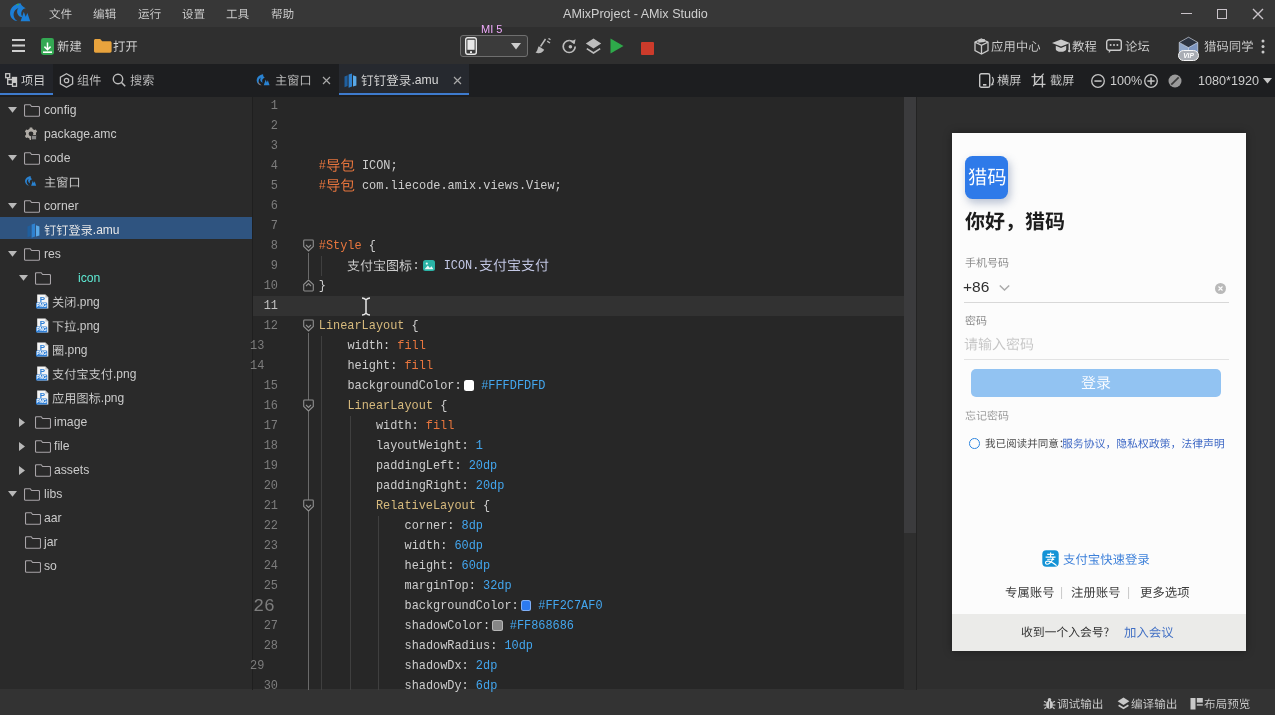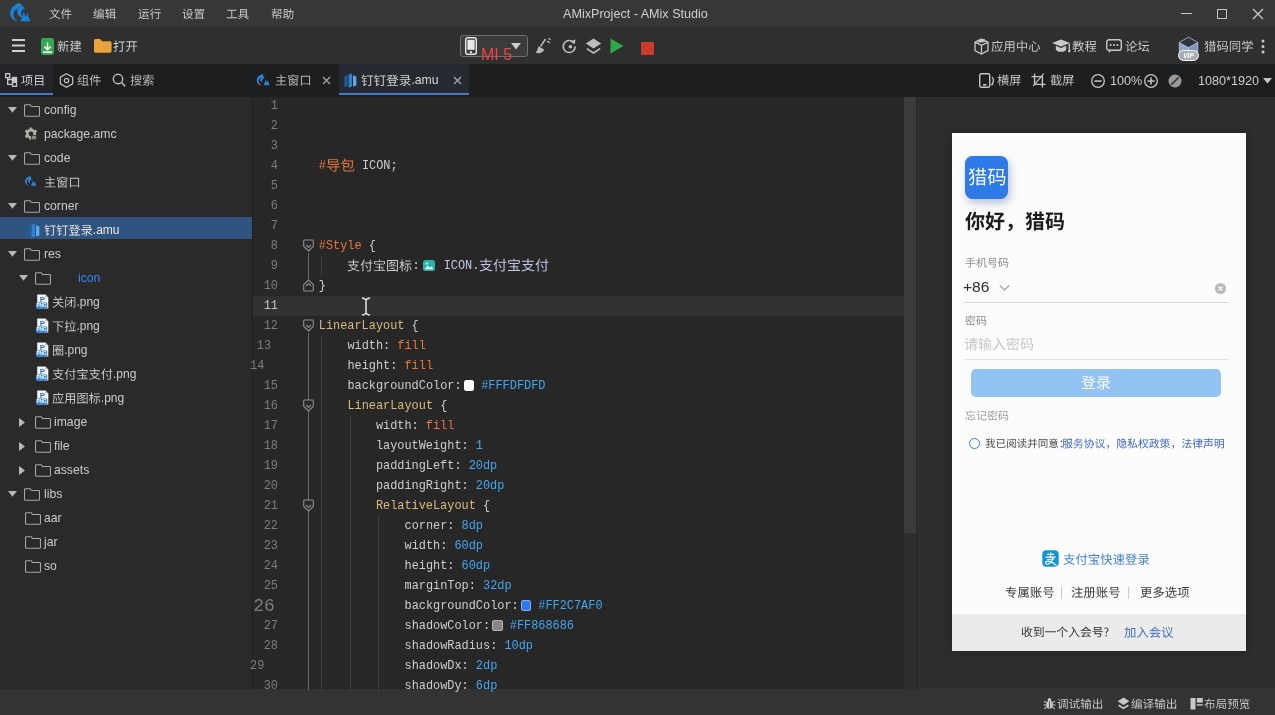--- a/index.html
+++ b/index.html
@@ -102,21 +102,21 @@
           <use href="#g5f00" transform="translate(1000 0)"></use>
         </g>
       </svg>
     </div>
 <div class="abs" style="left:460px;top:35px;width:68px;height:22px;border:1px solid #6f6f6f;border-radius:3px;background:#3b3b3b"></div>
 <svg class="abs" style="left:465px;top:37px" width="12" height="18" viewBox="0 0 12 18">
 <rect x="0.7" y="0.7" width="10.6" height="16.6" rx="2" fill="none" stroke="#e8e8e8" stroke-width="1.4"></rect>
 <rect x="2.4" y="2.8" width="7.2" height="10" fill="#e8e8e8"></rect>
 <rect x="5" y="14.2" width="2" height="1.8" fill="#e8e8e8"></rect>
     </svg>
-<div style="position:absolute;left:481px;top:46px;height:17px;line-height:17px;font-family:'Liberation Sans',sans-serif;font-size:16px;color:#ef4444;white-space:pre;">MI 5</div>
+<div style="position:absolute;left:481px;top:21px;height:17px;line-height:17px;font-family:'Liberation Sans',sans-serif;font-size:11px;color:#f0abfc;white-space:pre;">MI 5</div>
 <svg class="abs" style="left:511px;top:43px" width="10" height="7" viewBox="0 0 10 7">
       <path d="M0 0 L10 0 L5 6.5 Z" fill="#cdcdcd"></path>
     </svg>
 <svg class="abs" style="left:535px;top:38px" width="16" height="17" viewBox="0 0 16 17">
 <g stroke="#b9b9b9" stroke-width="1.5" fill="none">
 <path d="M10.5 1 L5.5 8.5"></path>
         <path d="M3.8 8.2 L9.2 11.8 C9.2 11.8 7.5 15.5 3.2 15.2 C1.2 15 0.6 14.2 0.6 14.2 C2.8 13.4 2.2 10.4 3.8 8.2 Z" fill="#b9b9b9" stroke="none"></path>
 <path d="M12.2 3.1 L15 5" stroke-width="1.3"></path>
         <path d="M13.5 0.4 L15.5 1.8" stroke-width="1.3"></path>
       </g>
@@ -402,21 +402,21 @@
 <svg class="abs" style="left:24px;top:247.5px" width="16" height="13" viewBox="0 0 16 13">
       <path d="M1.5 0.7 L6.2 0.7 L7.6 2.5 L14.5 2.5 C15.1 2.5 15.5 2.9 15.5 3.5 L15.5 11.3 C15.5 11.9 15.1 12.3 14.5 12.3 L1.5 12.3 C0.9 12.3 0.5 11.9 0.5 11.3 L0.5 1.7 C0.5 1.1 0.9 0.7 1.5 0.7 Z" fill="none" stroke="#a8a4a8" stroke-width="1.1"></path>
     </svg>
 <div style="position:absolute;left:44px;top:246.0px;height:16px;line-height:16px;font-family:'Liberation Sans',sans-serif;font-size:12.2px;color:#cbcbcb;white-space:pre;">res</div>
 <svg class="abs" style="left:19px;top:275px" width="9" height="6" viewBox="0 0 9 6">
       <path d="M0 0 L9 0 L4.5 5.7 Z" fill="#b8b8b8"></path>
     </svg>
 <svg class="abs" style="left:35px;top:271.5px" width="16" height="13" viewBox="0 0 16 13">
       <path d="M1.5 0.7 L6.2 0.7 L7.6 2.5 L14.5 2.5 C15.1 2.5 15.5 2.9 15.5 3.5 L15.5 11.3 C15.5 11.9 15.1 12.3 14.5 12.3 L1.5 12.3 C0.9 12.3 0.5 11.9 0.5 11.3 L0.5 1.7 C0.5 1.1 0.9 0.7 1.5 0.7 Z" fill="none" stroke="#a8a4a8" stroke-width="1.1"></path>
     </svg>
-<div style="position:absolute;left:54px;top:270.0px;height:16px;line-height:16px;font-family:'Liberation Sans',sans-serif;font-size:12.2px;color:#3b82f6;white-space:pre;padding-left:24px;">icon</div>
+<div style="position:absolute;left:54px;top:270.0px;height:16px;line-height:16px;font-family:'Liberation Sans',sans-serif;font-size:12.2px;color:#5eead4;white-space:pre;padding-left:24px;">icon</div>
 <svg class="abs" style="left:36px;top:294px" width="13" height="16" viewBox="0 0 13 16">
       <path d="M1.2 0.5 L9.4 0.5 L12.3 3.4 L12.3 14.6 L1.2 14.6 Z" fill="#f4f4f4"></path>
       <path d="M9.4 0.5 L12.3 3.4 L9.4 3.4 Z" fill="#c2c2c2"></path>
       <text x="6.3" y="7.6" font-family="Liberation Sans" font-size="8px" font-weight="bold" fill="#2f7fd6" text-anchor="middle">P</text>
       <rect x="0" y="8.6" width="11.2" height="6" rx="1.2" fill="#2f7fd6"></rect>
       <text x="5.6" y="13.3" font-family="Liberation Sans" font-size="4.8px" font-weight="bold" fill="#fff" text-anchor="middle">PNG</text>
     </svg>
 <div class="abs" style="left:52px;top:295.9px;display:flex;align-items:flex-end">
       <svg width="24.4" height="12.2" viewBox="0 0 2000 1000" style="display:block;overflow:visible;" fill="#cbcbcb">
         <g transform="translate(0 880) scale(1 -1)">
@@ -546,21 +546,21 @@
 <div class="abs" style="left:250px;top:138px;width:28px;text-align:right;font-family:'Liberation Mono',monospace;font-size:11.9px;color:#7d7d7d;line-height:16px">3</div>
 <div class="abs" style="left:250px;top:158px;width:28px;text-align:right;font-family:'Liberation Mono',monospace;font-size:11.9px;color:#7d7d7d;line-height:16px">4</div>
 <div class="abs" style="left:250px;top:178px;width:28px;text-align:right;font-family:'Liberation Mono',monospace;font-size:11.9px;color:#7d7d7d;line-height:16px">5</div>
 <div class="abs" style="left:250px;top:198px;width:28px;text-align:right;font-family:'Liberation Mono',monospace;font-size:11.9px;color:#7d7d7d;line-height:16px">6</div>
 <div class="abs" style="left:250px;top:218px;width:28px;text-align:right;font-family:'Liberation Mono',monospace;font-size:11.9px;color:#7d7d7d;line-height:16px">7</div>
 <div class="abs" style="left:250px;top:238px;width:28px;text-align:right;font-family:'Liberation Mono',monospace;font-size:11.9px;color:#7d7d7d;line-height:16px">8</div>
 <div class="abs" style="left:250px;top:258px;width:28px;text-align:right;font-family:'Liberation Mono',monospace;font-size:11.9px;color:#7d7d7d;line-height:16px">9</div>
 <div class="abs" style="left:250px;top:278px;width:28px;text-align:right;font-family:'Liberation Mono',monospace;font-size:11.9px;color:#7d7d7d;line-height:16px">10</div>
 <div class="abs" style="left:250px;top:298px;width:28px;text-align:right;font-family:'Liberation Mono',monospace;font-size:11.9px;color:#c2c2c2;line-height:16px">11</div>
 <div class="abs" style="left:250px;top:318px;width:28px;text-align:right;font-family:'Liberation Mono',monospace;font-size:11.9px;color:#7d7d7d;line-height:16px">12</div>
-<div class="abs" style="left:250px;top:338px;width:28px;text-align:center;font-family:'Liberation Mono',monospace;font-size:11.9px;color:#7d7d7d;line-height:16px">13</div>
+<div class="abs" style="left:250px;top:338px;width:28px;text-align:left;font-family:'Liberation Mono',monospace;font-size:11.9px;color:#7d7d7d;line-height:16px">13</div>
 <div class="abs" style="left:250px;top:358px;width:28px;text-align:left;font-family:'Liberation Mono',monospace;font-size:11.9px;color:#7d7d7d;line-height:16px">14</div>
 <div class="abs" style="left:250px;top:378px;width:28px;text-align:right;font-family:'Liberation Mono',monospace;font-size:11.9px;color:#7d7d7d;line-height:16px">15</div>
 <div class="abs" style="left:250px;top:398px;width:28px;text-align:right;font-family:'Liberation Mono',monospace;font-size:11.9px;color:#7d7d7d;line-height:16px">16</div>
 <div class="abs" style="left:250px;top:418px;width:28px;text-align:right;font-family:'Liberation Mono',monospace;font-size:11.9px;color:#7d7d7d;line-height:16px">17</div>
 <div class="abs" style="left:250px;top:438px;width:28px;text-align:right;font-family:'Liberation Mono',monospace;font-size:11.9px;color:#7d7d7d;line-height:16px">18</div>
 <div class="abs" style="left:250px;top:458px;width:28px;text-align:right;font-family:'Liberation Mono',monospace;font-size:11.9px;color:#7d7d7d;line-height:16px">19</div>
 <div class="abs" style="left:250px;top:478px;width:28px;text-align:right;font-family:'Liberation Mono',monospace;font-size:11.9px;color:#7d7d7d;line-height:16px">20</div>
 <div class="abs" style="left:250px;top:498px;width:28px;text-align:right;font-family:'Liberation Mono',monospace;font-size:11.9px;color:#7d7d7d;line-height:16px">21</div>
 <div class="abs" style="left:250px;top:518px;width:28px;text-align:right;font-family:'Liberation Mono',monospace;font-size:11.9px;color:#7d7d7d;line-height:16px">22</div>
 <div class="abs" style="left:250px;top:538px;width:28px;text-align:right;font-family:'Liberation Mono',monospace;font-size:11.9px;color:#7d7d7d;line-height:16px">23</div>
@@ -590,20 +590,26 @@
 <svg class="abs" style="left:303px;top:279px" width="11" height="13" viewBox="0 0 11 13">
       <path d="M1.5 12 L9.5 12 C10 12 10.3 11.6 10.3 11.1 L10.3 5.5 L5.5 1 L0.7 5.5 L0.7 11.1 C0.7 11.6 1 12 1.5 12 Z" fill="#272727" stroke="#8f8f8f" stroke-width="1.1"></path>
       <path d="M3 7 L5.5 4.5 L8 7" fill="none" stroke="#8f8f8f" stroke-width="1.1"></path>
     </svg>
 <div class="abs" style="left:318.8px;top:157.8px;font-family:'Liberation Mono',monospace;font-size:11.9px;line-height:16px;white-space:pre"><span style="color:#e8763e">#</span><span style="display:inline-block;vertical-align:-3px"><svg width="28.9" height="14.45" viewBox="0 0 2000 1000" style="display:block;overflow:visible;" fill="#e8763e">
           <g transform="translate(0 880) scale(1 -1)">
             <use href="#g5bfc"></use>
             <use href="#g5305" transform="translate(1000 0)"></use>
           </g>
         </svg></span><span style="color:#cdcdcd">&nbsp;ICON;</span></div>
+<div class="abs" style="left:318.8px;top:177.8px;font-family:'Liberation Mono',monospace;font-size:11.9px;line-height:16px;white-space:pre"><span style="color:#e8763e">#</span><span style="display:inline-block;vertical-align:-3px"><svg width="28.9" height="14.45" viewBox="0 0 2000 1000" style="display:block;overflow:visible;" fill="#e8763e">
+          <g transform="translate(0 880) scale(1 -1)">
+            <use href="#g5bfc"></use>
+            <use href="#g5305" transform="translate(1000 0)"></use>
+          </g>
+        </svg></span><span style="color:#cdcdcd">&nbsp;com.liecode.amix.views.View;</span></div>
 <div class="abs" style="left:318.8px;top:237.8px;font-family:'Liberation Mono',monospace;font-size:11.9px;line-height:16px;white-space:pre"><span style="color:#e8763e">#Style</span><span style="color:#cdcdcd">&nbsp;{</span></div>
 <div class="abs" style="left:347.4px;top:257.8px;font-family:'Liberation Mono',monospace;font-size:11.9px;line-height:16px;white-space:pre"><span style="display:inline-block;vertical-align:-3px"><svg width="65.0" height="13.0" viewBox="0 0 5000 1000" style="display:block;overflow:visible;" fill="#cdcdcd">
           <g transform="translate(0 880) scale(1 -1)">
             <use href="#g652f"></use>
             <use href="#g4ed8" transform="translate(1000 0)"></use>
             <use href="#g5b9d" transform="translate(2000 0)"></use>
             <use href="#g56fe" transform="translate(3000 0)"></use>
             <use href="#g6807" transform="translate(4000 0)"></use>
           </g>
         </svg></span><span style="color:#cdcdcd">:</span><span style="display:inline-block;vertical-align:-2.5px;margin-left:3px;margin-right:2px;width:12px;height:11.5px;background:#2ab3a6;border-radius:2.5px;position:relative"><svg width="12" height="11.5" viewBox="0 0 12 11.5" style="position:absolute;left:0;top:0">

